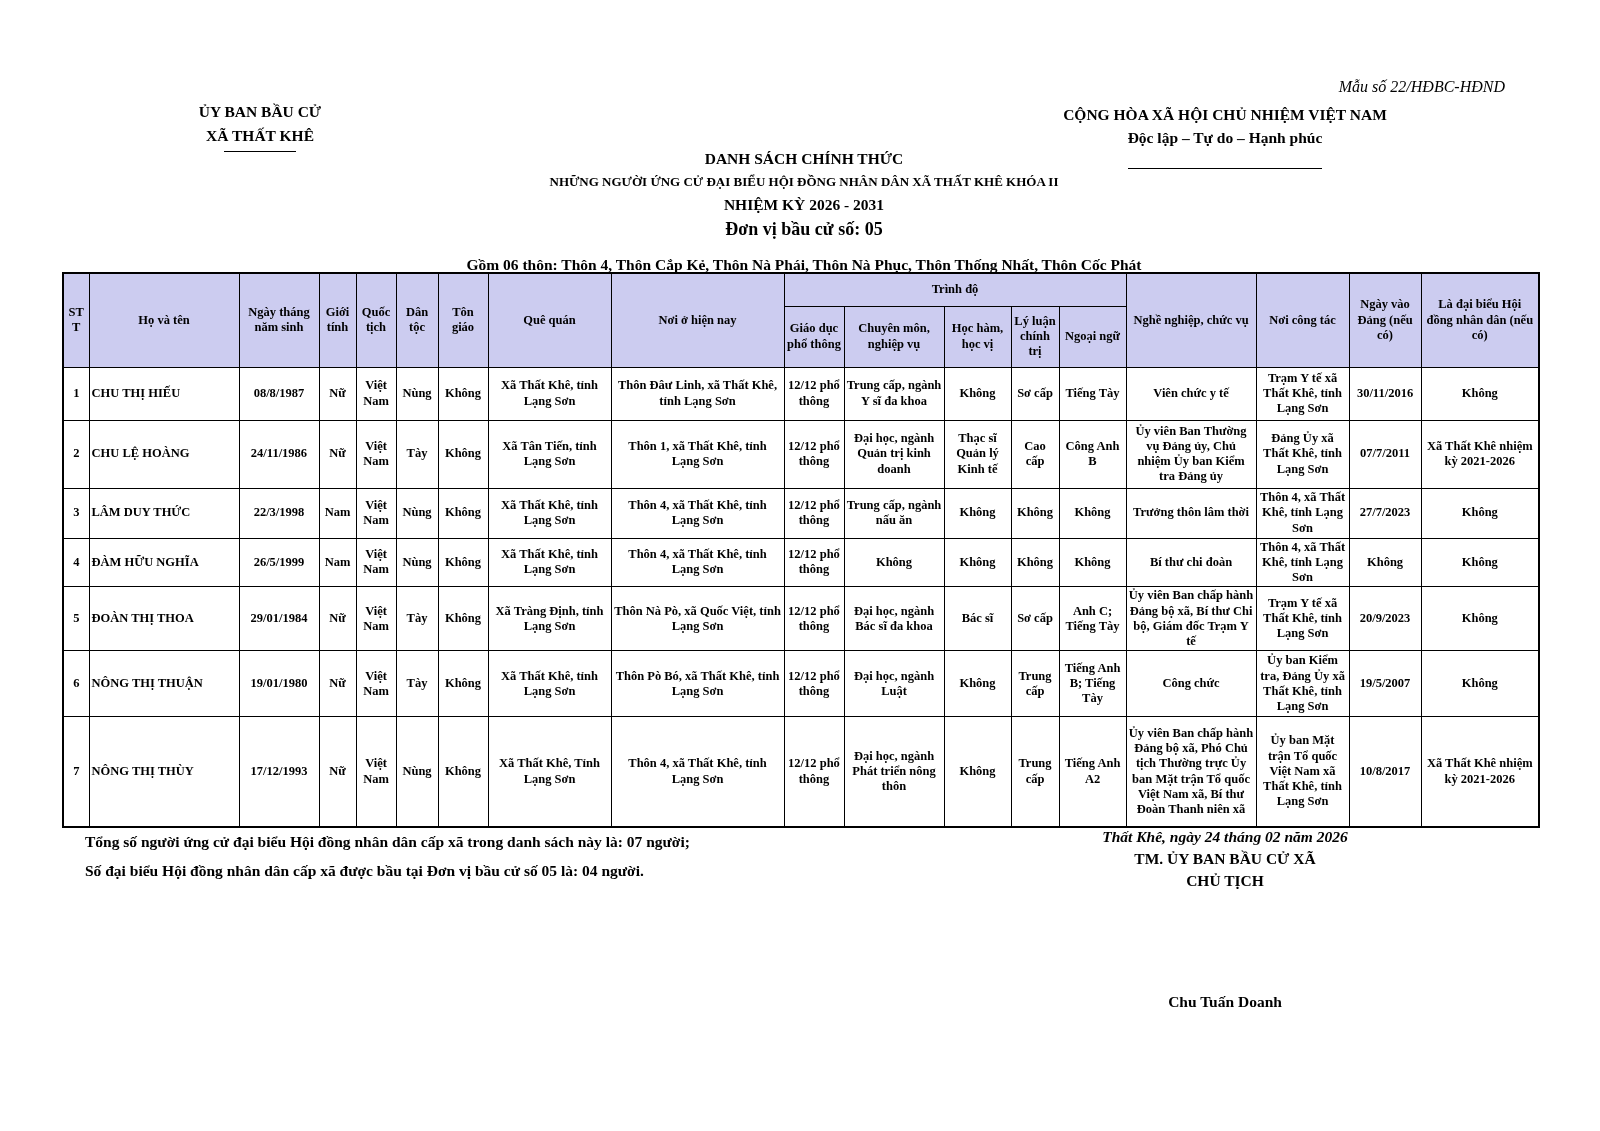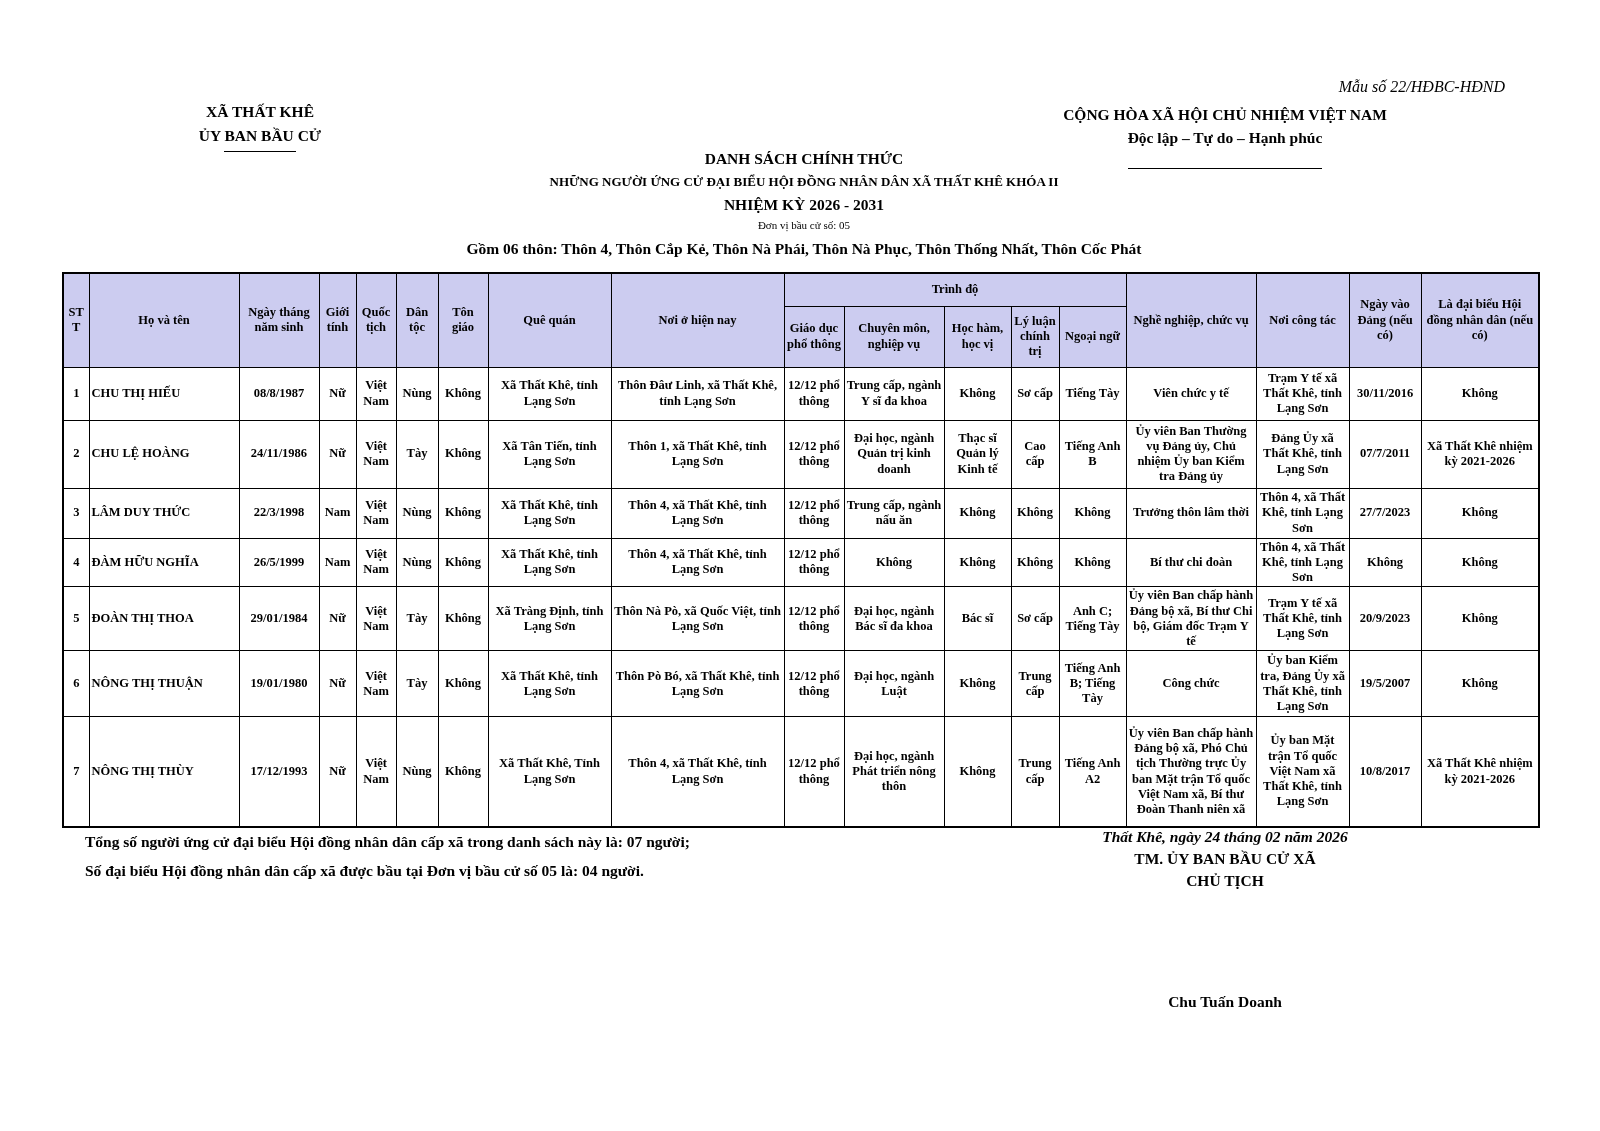--- a/index.html
+++ b/index.html
@@ -25,21 +25,21 @@
   .national {
     position: absolute; top: 103px; left: 1020px; width: 410px;
     text-align: center; font-weight: bold; font-size: 15.5px; line-height: 1.5;
   }
   .national .motto { display: inline-block; border-bottom: 1.5px solid #000; padding-bottom: 18px; }
 
   .title-block { position: absolute; top: 150px; left: 0; width: 1570px; text-align: center; padding-left: 38px; }
   .title-line1 { font-weight: bold; font-size: 15.5px; margin-bottom: 6px; }
   .title-line2 { font-weight: bold; font-size: 13px; margin-bottom: 6px; }
   .title-line3 { font-weight: bold; font-size: 15.5px; margin-bottom: 5px; }
-  .title-line4 { font-weight: normal; font-size: 11px; margin-bottom: 9px; }
+  .title-line4 { font-weight: bold; font-size: 18px; margin-bottom: 16px; }
   .title-line5 { font-weight: bold; font-size: 15.5px; }
 
   table.roster {
     position: absolute; left: 62px; top: 272px; width: 1476px;
     border-collapse: collapse; table-layout: fixed;
     border: 2px solid #000;
   }
   .roster th, .roster td {
     border: 1.5px solid #000;
     font-weight: bold;
@@ -76,22 +76,22 @@
   .sign-name { font-weight: bold; margin-top: 103px; }
 </style>
 </head>
 <body>
 
 <div class="page">
 
   <div class="form-no">Mẫu số 22/HĐBC-HĐND</div>
 
   <div class="issuer">
+    <div>ỦY BAN BẦU CỬ</div>
     <div>XÃ THẤT KHÊ</div>
-    <div>ỦY BAN BẦU CỬ</div>
     <div class="short-rule"></div>
   </div>
 
   <div class="national">
     <div>CỘNG HÒA XÃ HỘI CHỦ NHIỆM VIỆT NAM</div>
     <div class="motto">Độc lập – Tự do – Hạnh phúc</div>
   </div>
 
   <div class="title-block">
     <div class="title-line1">DANH SÁCH CHÍNH THỨC</div>
@@ -175,21 +175,21 @@
           <td>Nữ</td>
           <td>Việt Nam</td>
           <td>Tày</td>
           <td>Không</td>
           <td>Xã Tân Tiến, tỉnh Lạng Sơn</td>
           <td>Thôn 1, xã Thất Khê, tỉnh Lạng Sơn</td>
           <td>12/12 phổ thông</td>
           <td>Đại học, ngành Quản trị kinh doanh</td>
           <td>Thạc sĩ Quản lý Kinh tế</td>
           <td>Cao cấp</td>
-          <td>Tiếng Anh B</td>
+          <td>Công Anh B</td>
           <td>Ủy viên Ban Thường vụ Đảng ủy, Chủ nhiệm Ủy ban Kiểm tra Đảng ủy</td>
           <td>Đảng Ủy xã Thất Khê, tỉnh Lạng Sơn</td>
           <td>07/7/2011</td>
           <td>Xã Thất Khê nhiệm kỳ 2021-2026</td>
         </tr>
         <tr>
           <td>3</td>
           <td class="name-cell">LÂM DUY THỨC</td>
           <td>22/3/1998</td>
           <td>Nam</td>

